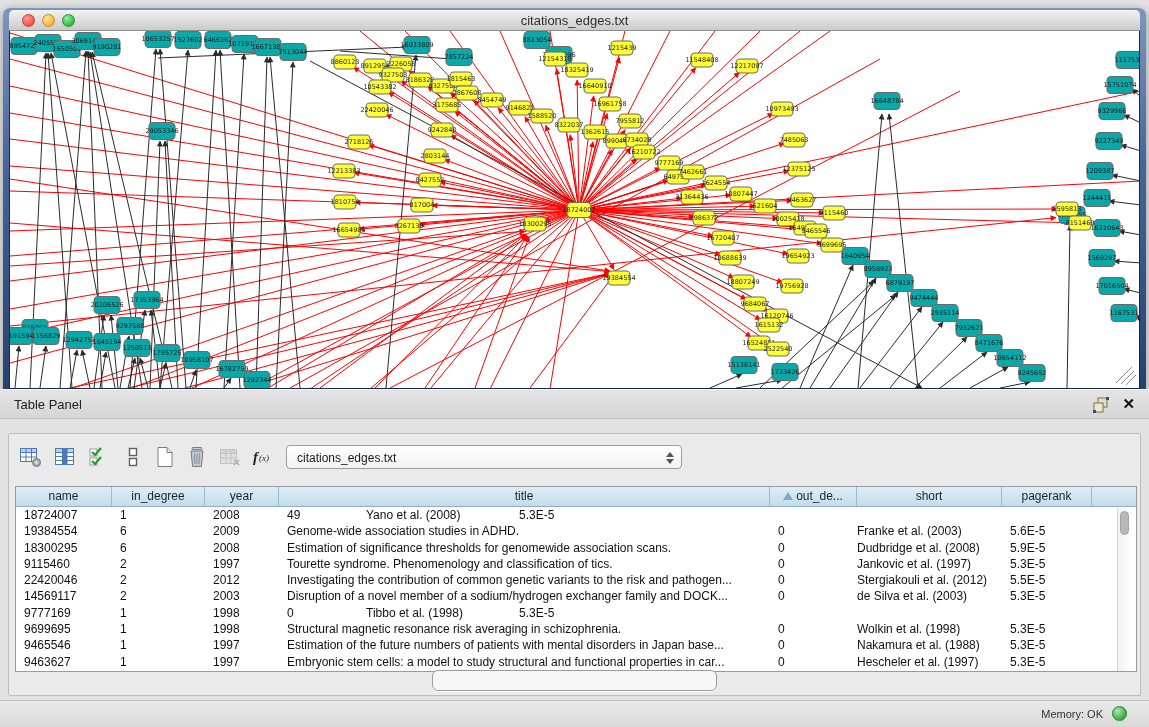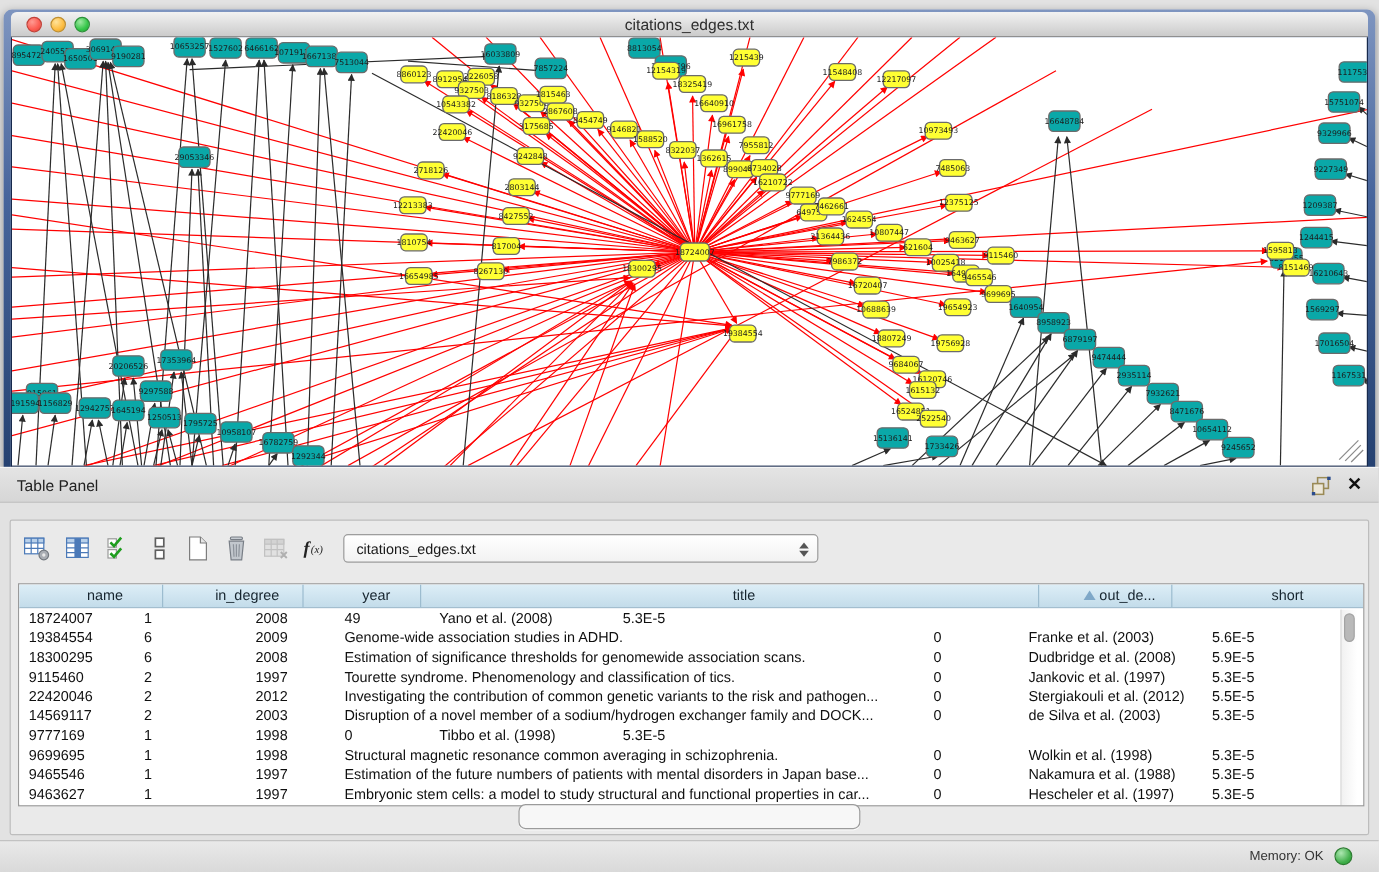--- a/index.html
+++ b/index.html
@@ -49,21 +49,21 @@
   .combo .stepper i { display:block; width:0; height:0; border-left:4px solid transparent;
     border-right:4px solid transparent; }
   .combo .stepper .up { border-bottom:5px solid #555; }
   .combo .stepper .dn { border-top:5px solid #555; }
 
   .tablebox { position:absolute; left:6px; top:52px; width:1122px; height:186px;
     background:#fff; border:1px solid #9a9a9a; overflow:hidden; }
   .thead { display:flex; height:20px;
     background:linear-gradient(180deg,#ddeef7,#c3dcEA); border-bottom:1px solid #8fb0c4; }
   .th { flex:none; text-align:center; font-size:12px; color:#16242e; line-height:19px;
-    border-right:1px solid #9cbccf; overflow:hidden; white-space:nowrap; cursor:pointer;margin-left:24px; }
+    border-right:1px solid #9cbccf; overflow:hidden; white-space:nowrap; cursor:pointer; }
   .th .sort { display:inline-block; width:0; height:0; border-left:5px solid transparent;
     border-right:5px solid transparent; border-bottom:8px solid #7fa8c8; margin-right:3px;
     position:relative; top:0px; }
   .trow { display:flex; height:16.3px; background:#fff; cursor:default; }
   .td { flex:none; font-size:12px; color:#101010; line-height:16px; padding-left:8px;
     overflow:hidden; white-space:nowrap; }
   .td.center { text-align:left; padding-left:0; }
   .c0{width:96px}.c1{width:93px}.c2{width:74px}.c3{width:491px}.c4{width:87px}.c5{width:145px}.c6{width:90px}
   .vscroll { position:absolute; right:5px; top:21px; width:14px; height:163px;
     background:linear-gradient(90deg,#f1f1f1,#ffffff); border-left:1px solid #d5d5d5; }
@@ -934,21 +934,21 @@
           <div class="td c1">1</div>
           <div class="td c2">1998</div>
           <div class="td c4">0</div>
           <div class="td c5 center">Tibbo et al. (1998)</div>
           <div class="td c6">5.3E-5</div>
         </div>
         <div class="trow">
           <div class="td c0">9699695</div>
           <div class="td c1">1</div>
           <div class="td c2">1998</div>
-          <div class="td c3">Structural magnetic resonance common averaging in schizophrenia.</div>
+          <div class="td c3">Structural magnetic resonance risk averaging in schizophrenia.</div>
           <div class="td c4">0</div>
           <div class="td c5 center">Wolkin et al. (1998)</div>
           <div class="td c6">5.3E-5</div>
         </div>
         <div class="trow">
           <div class="td c0">9465546</div>
           <div class="td c1">1</div>
           <div class="td c2">1997</div>
           <div class="td c3">Estimation of the future numbers of patients with mental disorders in Japan base...</div>
           <div class="td c4">0</div>

